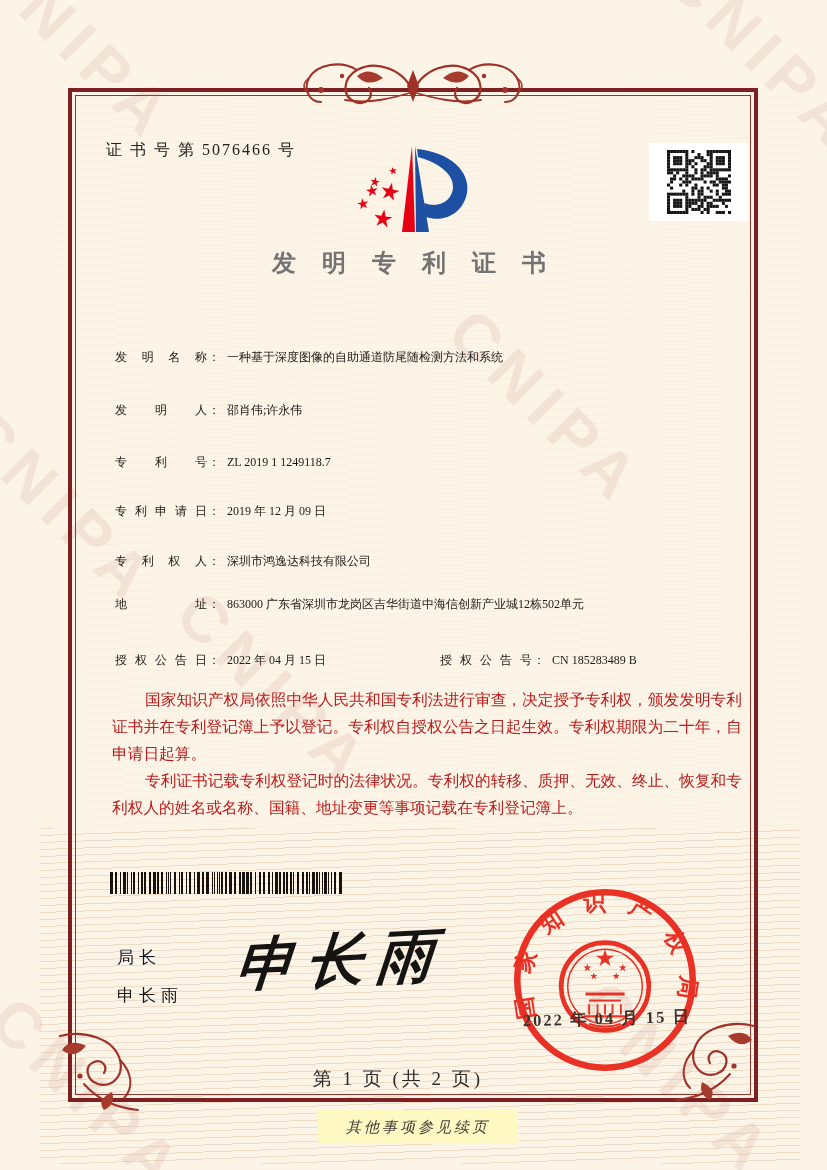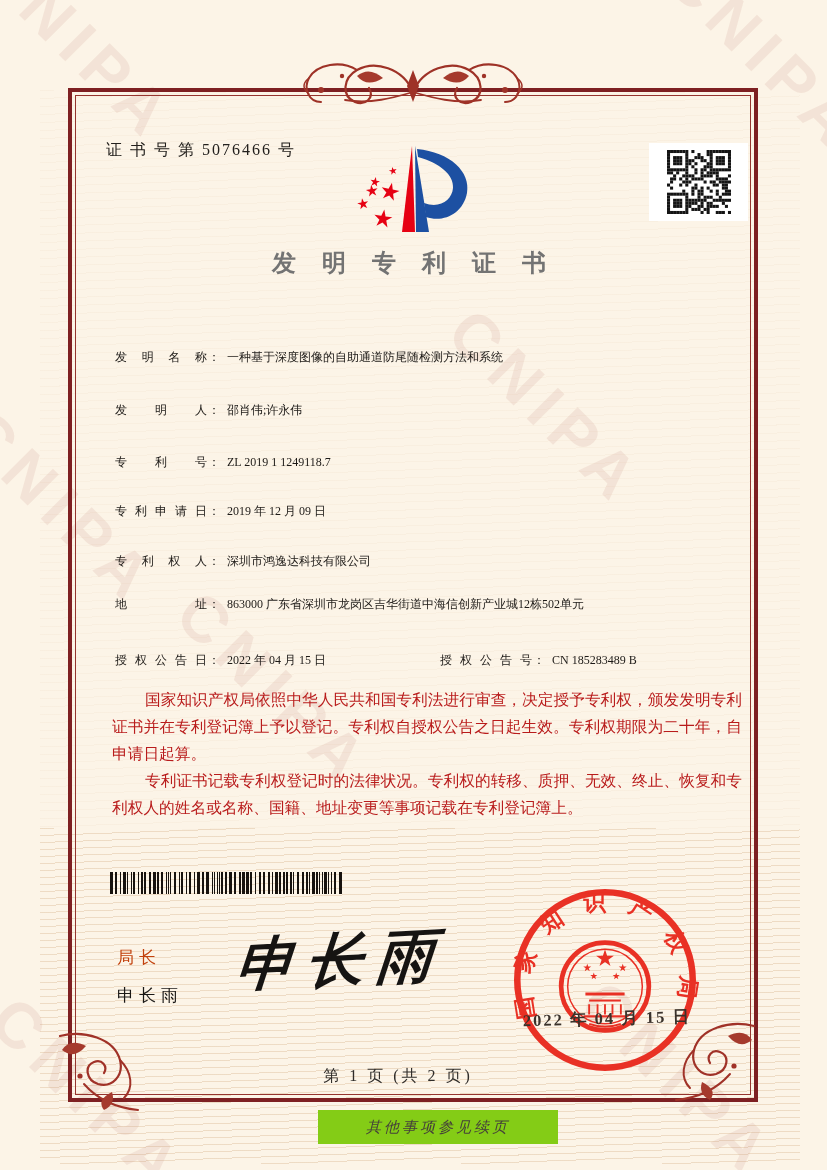--- a/index.html
+++ b/index.html
@@ -38,33 +38,33 @@
   .f-colon{display:inline-block;margin-left:1px;}
   .f-value{margin-left:7px;white-space:nowrap;}
   .f-value.wrap{white-space:normal;width:528px;}
 
   .body-text{position:absolute;left:112px;top:686px;width:630px;z-index:4;
       font-size:15.7px;line-height:27px;color:#b91c1c;}
   .body-text p{margin:0;text-indent:2.1em;text-align:justify;}
 
   .barcode{position:absolute;left:110px;top:872px;z-index:4;}
 
-  .director-title{position:absolute;left:117px;top:946px;font-size:17px;letter-spacing:5px;color:#c2410c;z-index:4;}
+  .director-title{position:absolute;left:117px;top:946px;font-size:17px;letter-spacing:5px;color:#0f172a;z-index:4;}
   .director-name{position:absolute;left:117px;top:984px;font-size:17px;letter-spacing:5px;color:#191715;z-index:4;}
   .autograph{position:absolute;left:236px;top:922px;z-index:4;font-size:58px;font-weight:700;
       color:#161412;letter-spacing:12px;transform:rotate(-3deg) skewX(-8deg);font-style:italic;}
 
   .seal{position:absolute;left:507px;top:882px;width:196px;height:196px;z-index:5;opacity:.95;}
   .seal-date{position:absolute;left:505px;top:1008px;width:204px;text-align:center;z-index:6;
       font-size:16.5px;font-weight:600;color:#3a322b;letter-spacing:2px;transform:rotate(-1.5deg);}
 
   .page-no{position:absolute;left:68px;top:1066px;width:660px;text-align:center;z-index:4;
-      font-size:16px;letter-spacing:3px;color:#2f2c29;}
-
-  .note-box{position:absolute;left:318px;top:1110px;width:240px;height:34px;background:#84cc16;z-index:6;
+      font-size:19px;letter-spacing:3px;color:#2f2c29;}
+
+  .note-box{position:absolute;left:318px;top:1110px;width:200px;height:34px;background:#fef9c3;z-index:6;
       display:flex;align-items:center;justify-content:center;font-size:15px;letter-spacing:3px;
       color:#45403a;font-style:italic;}
 </style>
 </head>
 <body>
 
 <div class="page">
 
   <div class="waves-faint"></div>
   <div class="waves"></div>

